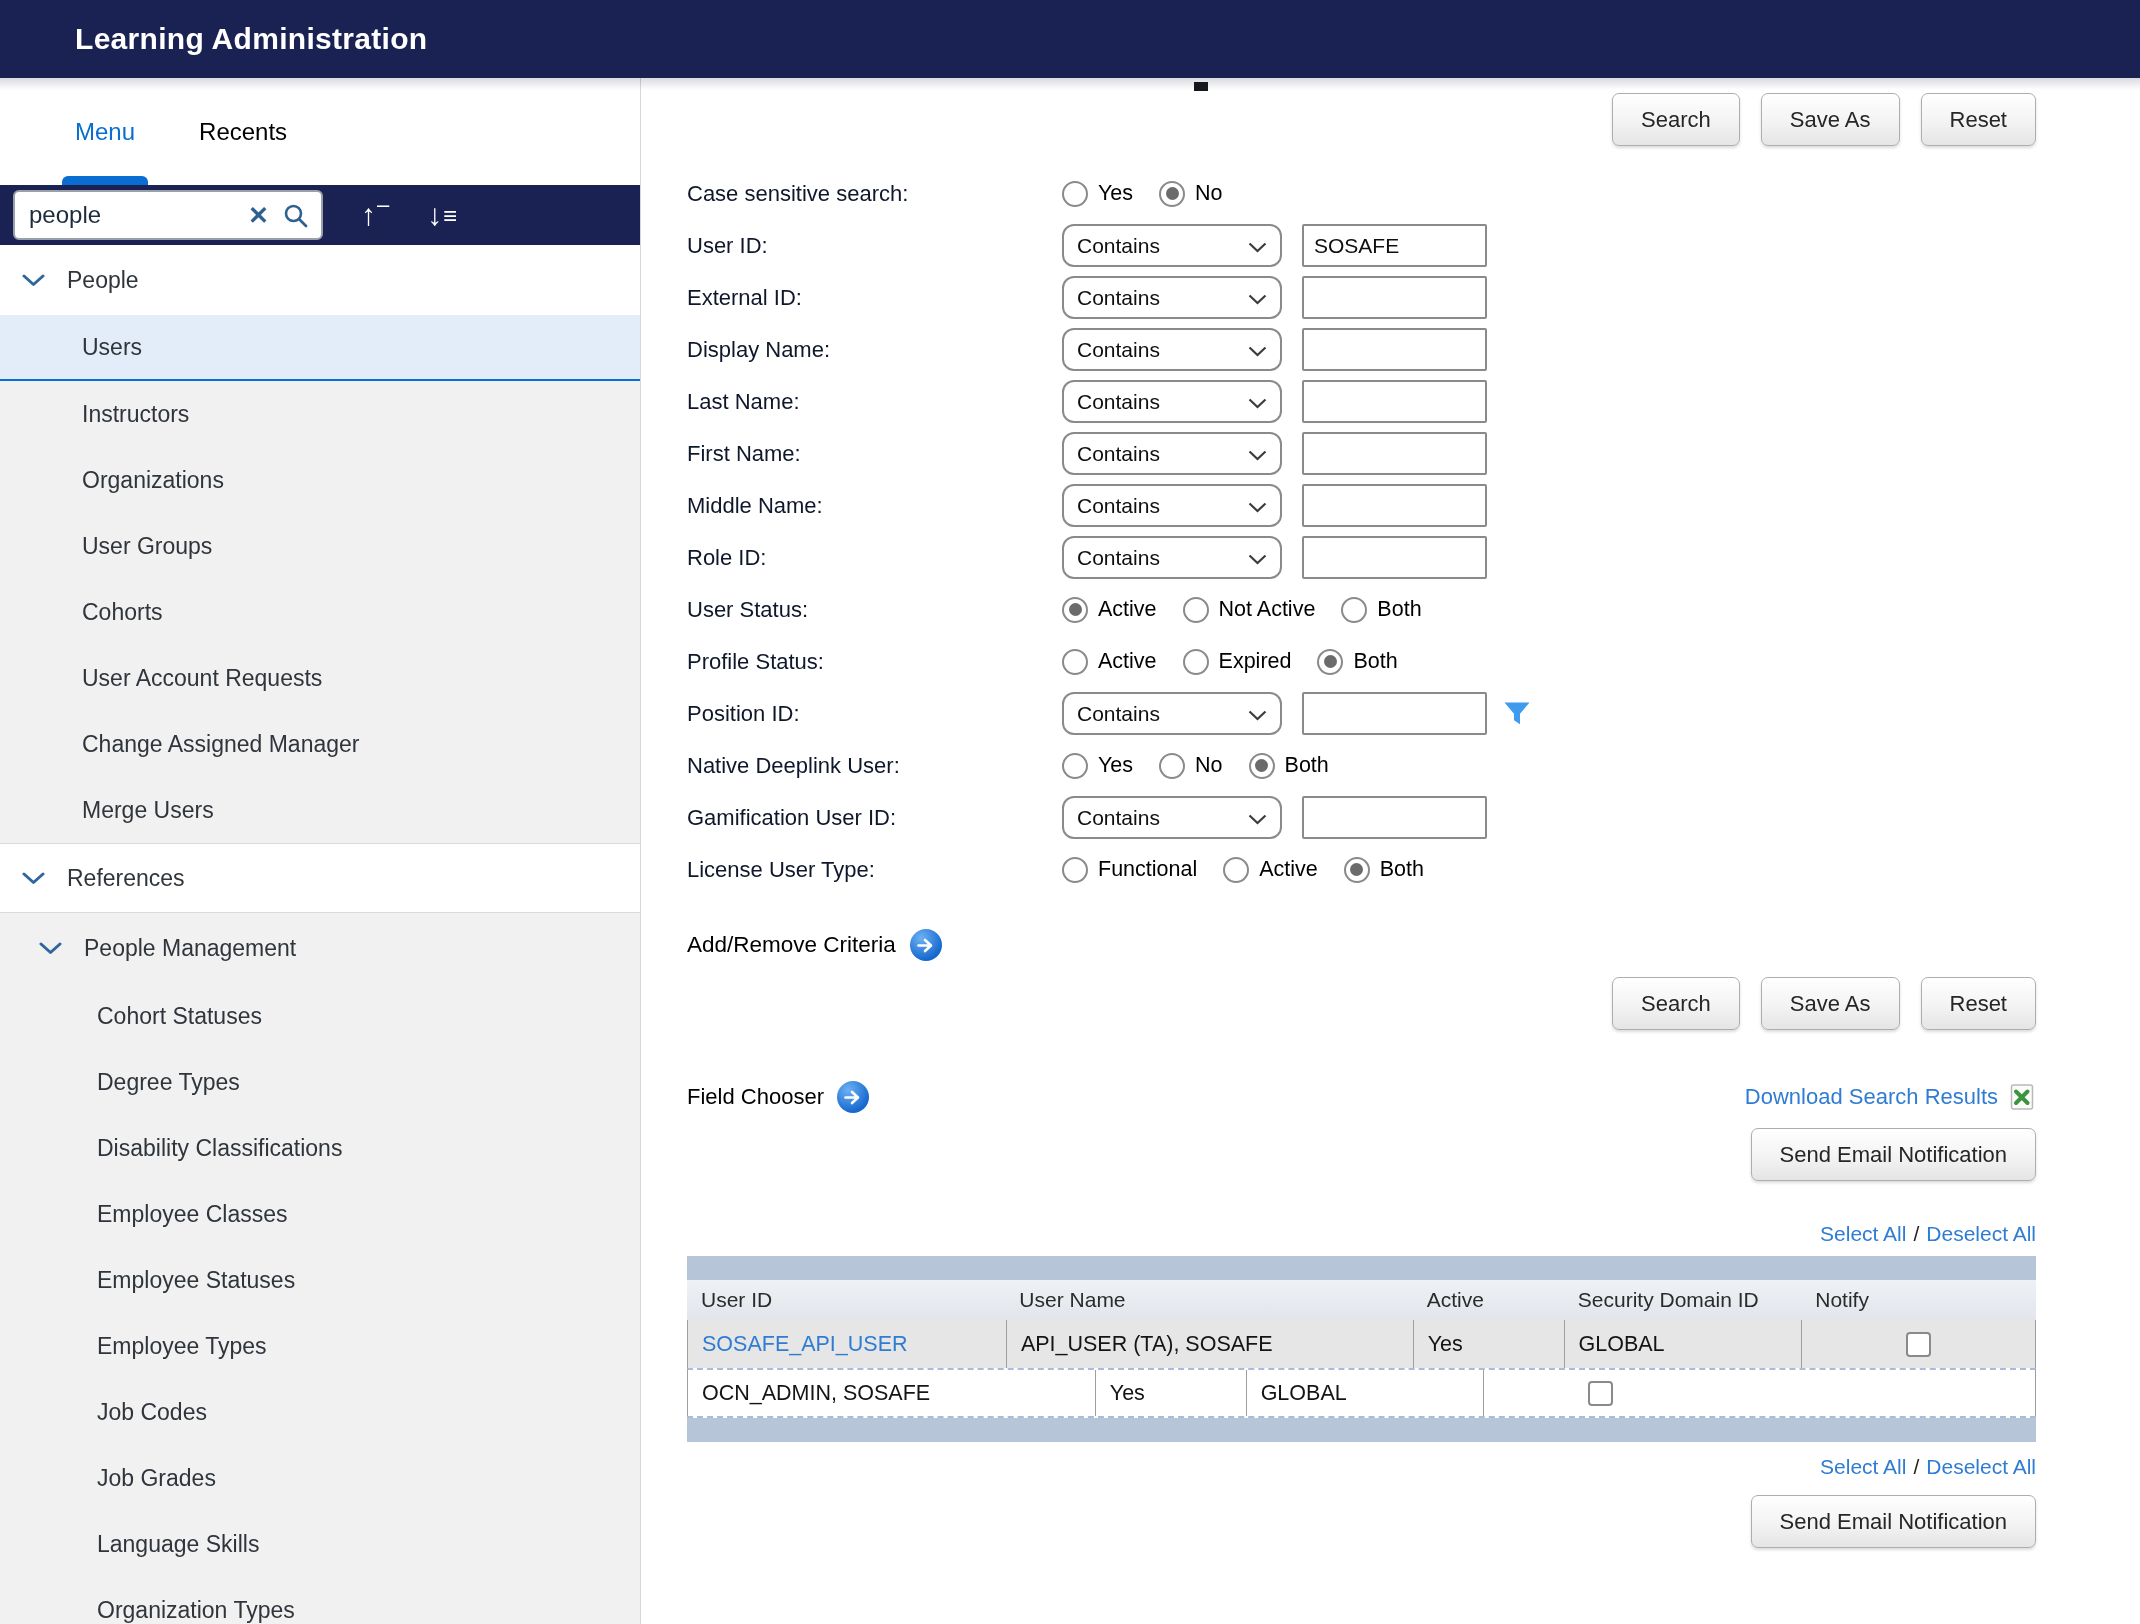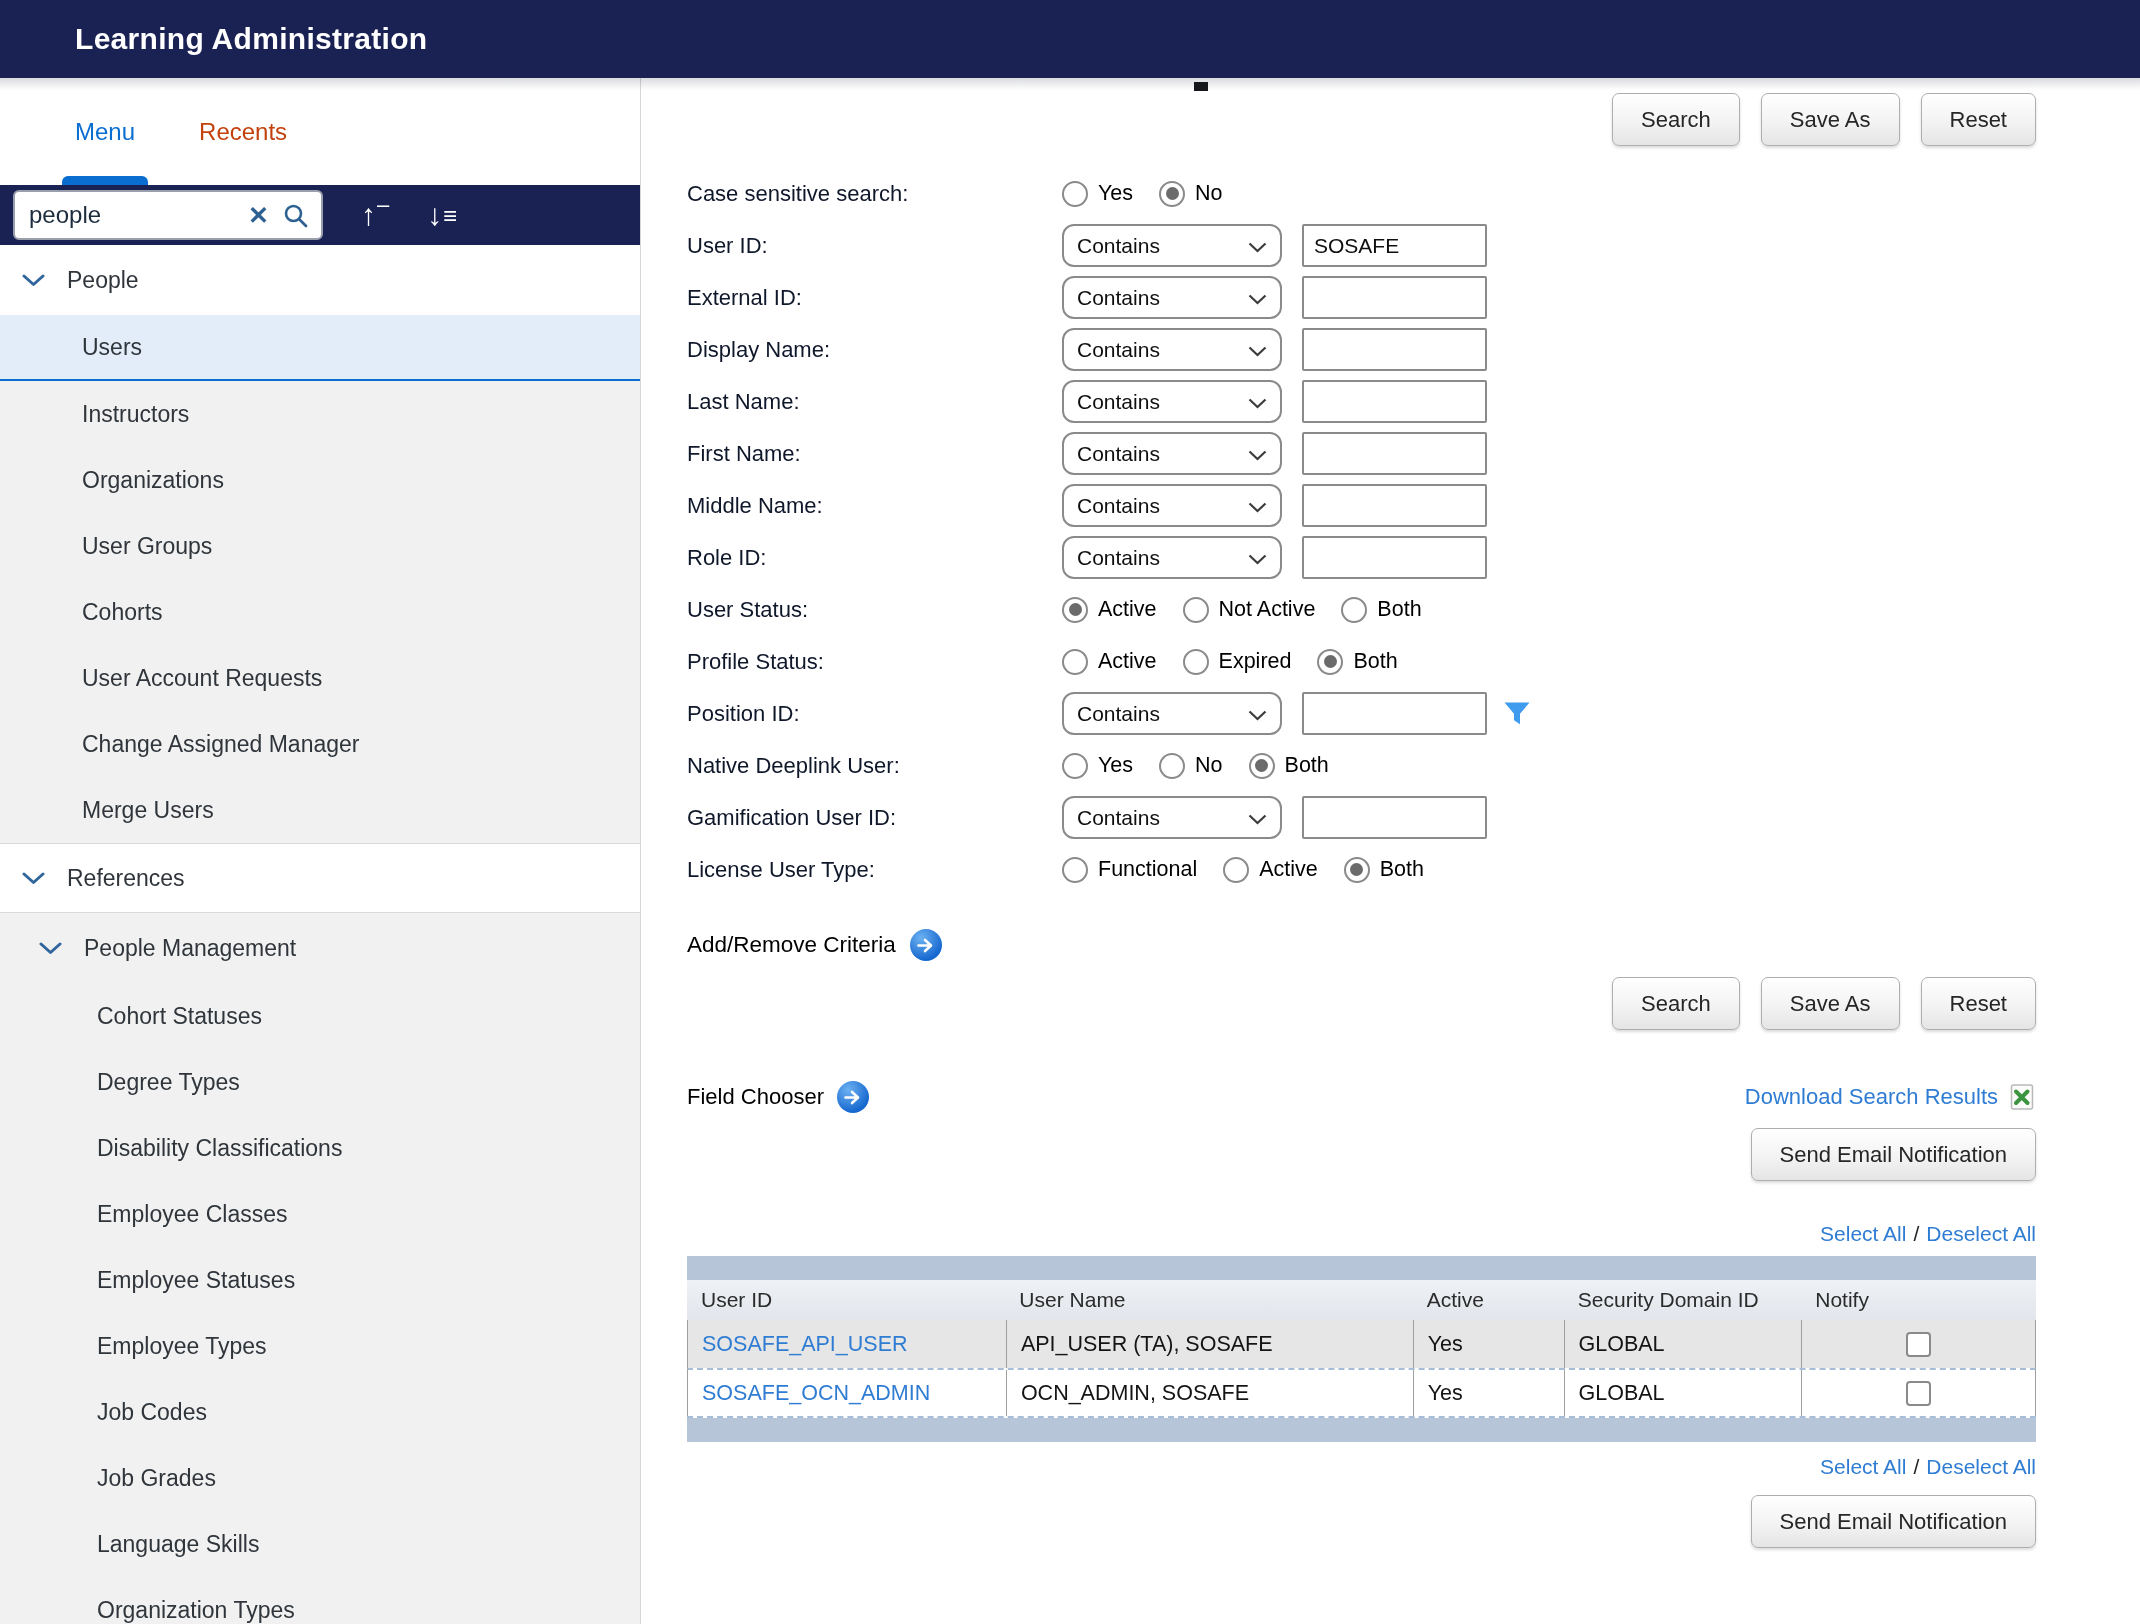--- a/index.html
+++ b/index.html
@@ -12,21 +12,21 @@
   .under-shadow { position:absolute; left:0; top:78px; width:100%; height:12px;
     background:linear-gradient(rgba(25,30,60,.16), rgba(25,30,60,0)); pointer-events:none; z-index:5; }
 
   
   .content { display:flex; height:1546px; }
   aside { width:641px; min-width:641px; border-right:1px solid #d6d6d6; display:flex; flex-direction:column; background:#fff; }
   main { flex:1; position:relative; background:#fff; padding:0 104px 0 46px; overflow:hidden; }
 
   
   .tabs { height:107px; display:flex; align-items:stretch; padding-left:75px; gap:64px; }
-  .tab { font-size:24px; color:#c2410c; position:relative; display:flex; align-items:center; cursor:pointer; }
+  .tab { font-size:24px; color:#000000; position:relative; display:flex; align-items:center; cursor:pointer; }
   .tab.active { color:#0a6ed1; }
   .tab .underline { display:none; }
   .tab.active .underline { display:block; position:absolute; left:-13px; right:-13px; bottom:0; height:9px;
     background:#0a6ed1; border-radius:6px 6px 0 0; }
 
   
   .search-band { height:60px; background:#1a2153; display:flex; align-items:center; padding-left:13px; }
   .sbox { width:310px; height:50px; background:#fff; border:2px solid #99a0ab; border-radius:6px;
     display:flex; align-items:center; padding:0 12px 0 14px; gap:13px; }
   .sinput { flex:1; min-width:0; border:none; outline:none; background:transparent; font-size:24px; color:#1d2d3e; font-family:inherit; }
@@ -500,23 +500,20 @@
               <a class="rowlink" href="#">SOSAFE_API_USER</a>
             </div>
             <div class="tcell c2">API_USER (TA), SOSAFE</div>
             <div class="tcell c3">Yes</div>
             <div class="tcell c4">GLOBAL</div>
             <div class="tcell c5">
               <input class="cb" type="checkbox" style="">
             </div>
           </div>
           <div class="trw even">
-            <div class="tcell c1">
-              <a class="rowlink" href="#">SOSAFE_OCN_ADMIN</a>
-            </div>
             <div class="tcell c2">OCN_ADMIN, SOSAFE</div>
             <div class="tcell c3">Yes</div>
             <div class="tcell c4">GLOBAL</div>
             <div class="tcell c5">
               <input class="cb" type="checkbox" style="">
             </div>
           </div>
         </div>
       <div class="band"></div>
     </div>

